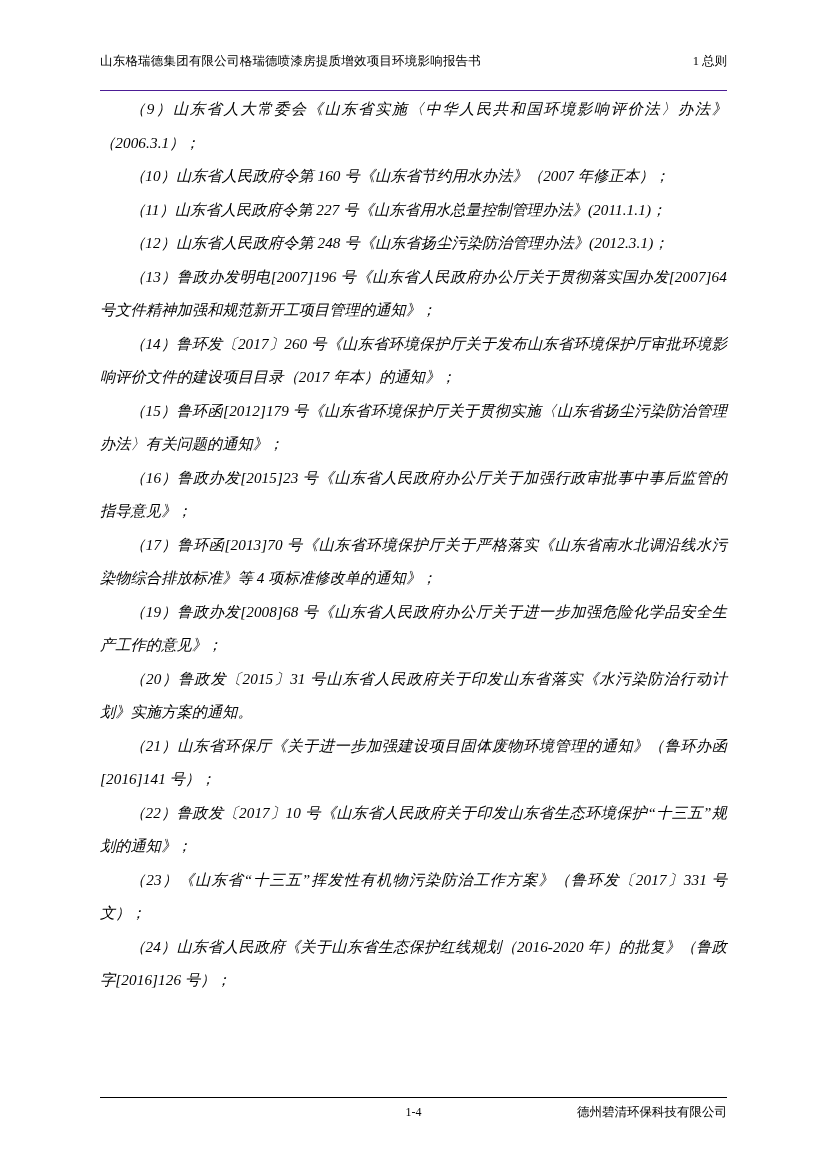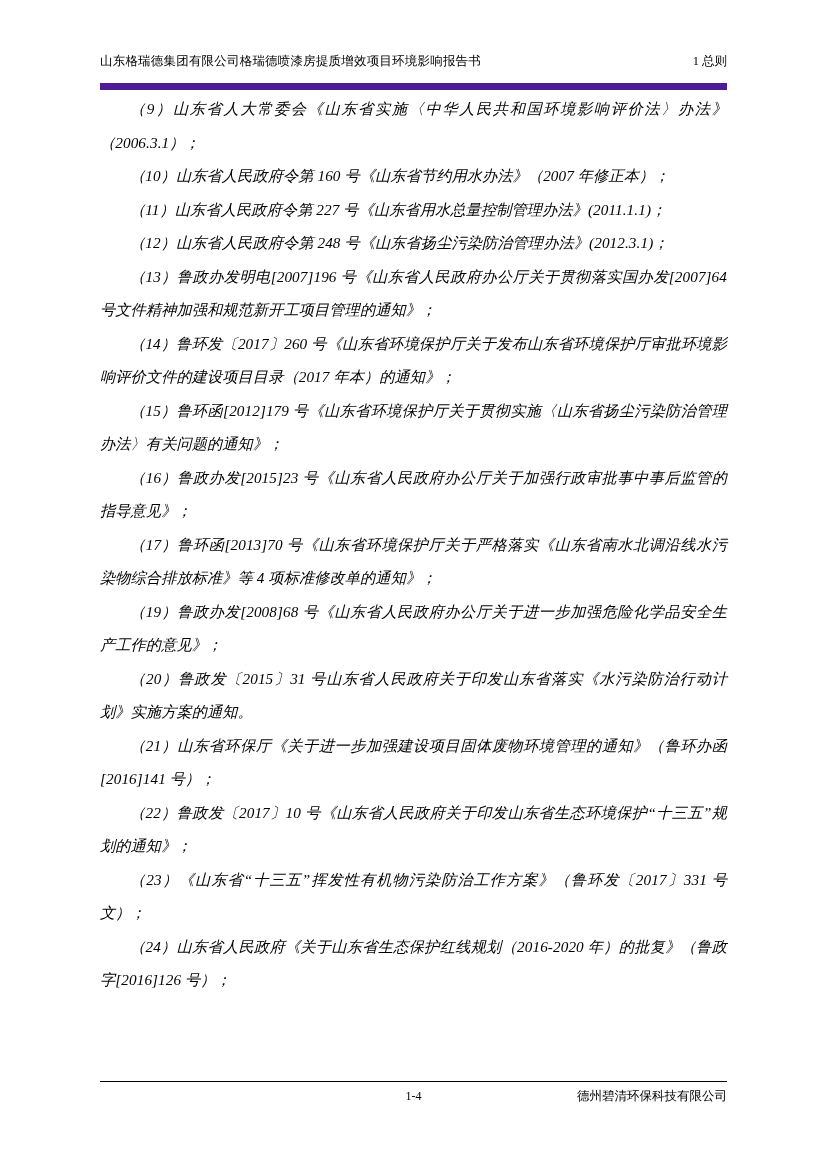--- a/index.html
+++ b/index.html
@@ -20,22 +20,22 @@
   .header {
     position: absolute;
     left: 100px;
     right: 100px;
     top: 52px;
     display: flex;
     justify-content: space-between;
     align-items: flex-end;
     font-size: 12.5px;
     line-height: 18px;
-    padding-bottom: 13px;
-    border-bottom: 7px solid #4c1d95;
+    padding-bottom: 20px;
+    border-bottom: 1px solid #4c1d95;
   }
   .header-left {
     letter-spacing: 0.2px;
   }
   .header-right {
     white-space: nowrap;
     padding-left: 14px;
   }
   .content {
     position: absolute;
@@ -50,21 +50,21 @@
   .para {
     margin: 0;
     text-indent: 30px;
     letter-spacing: 0.1px;
     font-style: italic;
   }
   .footer {
     position: absolute;
     left: 100px;
     right: 100px;
-    bottom: 64px;
+    bottom: 48px;
     border-top: 1px solid #000000;
     padding-top: 5px;
     font-size: 12.5px;
     line-height: 18px;
     display: flex;
     justify-content: flex-start;
     align-items: baseline;
   }
   .footer-center {
     position: absolute;

